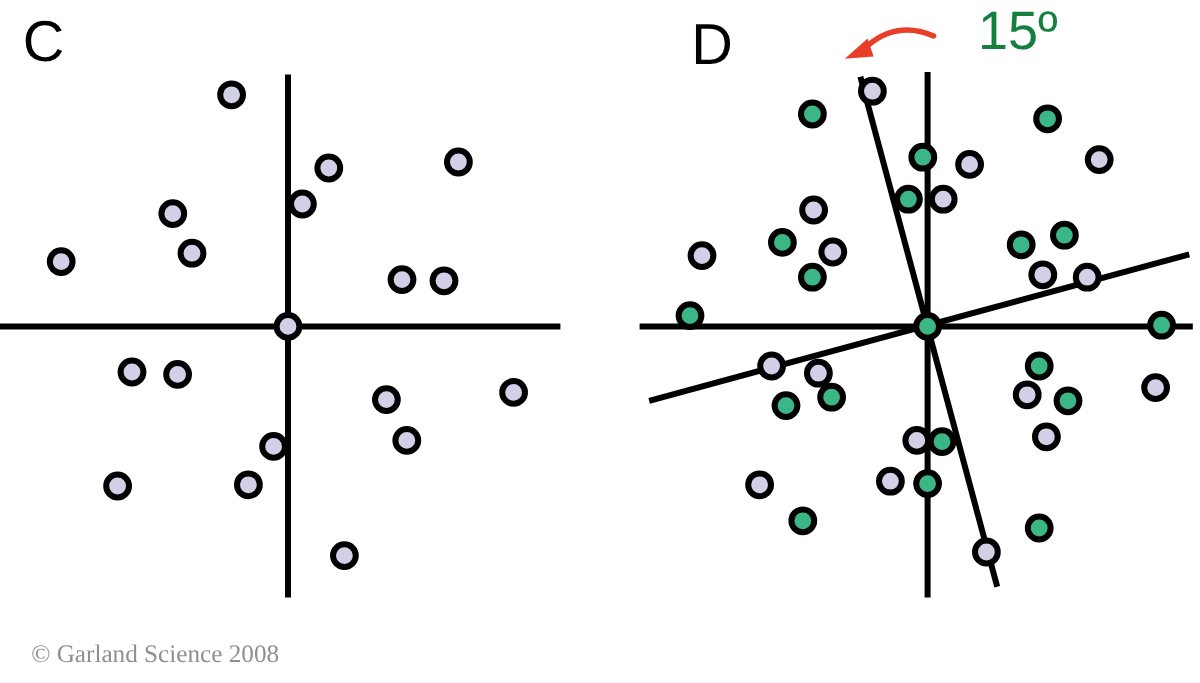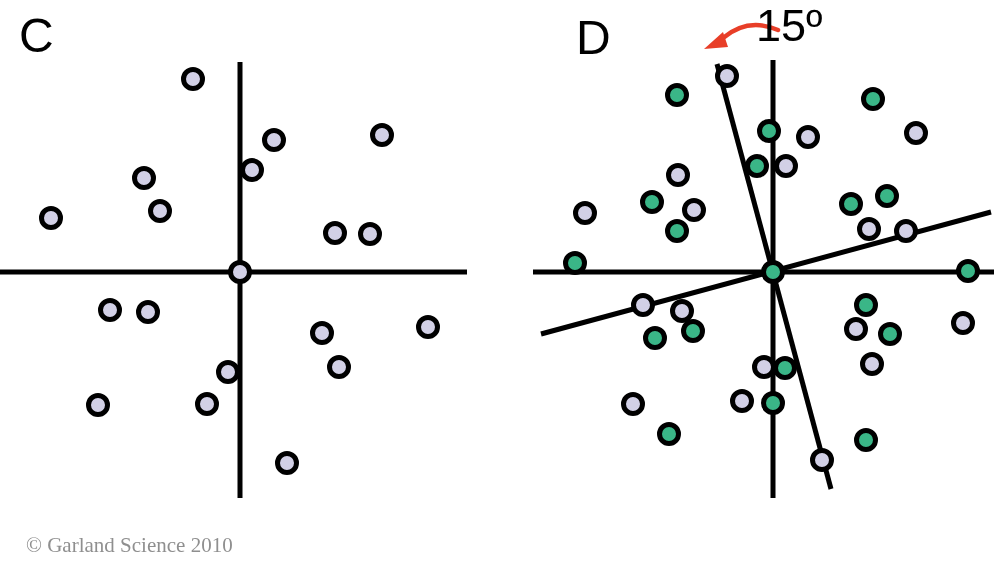--- a/index.html
+++ b/index.html
@@ -2,21 +2,21 @@
 <html><head>
 <meta charset="utf-8">
 <style>
   html,body{margin:0;padding:0;background:#ffffff;}
   body{width:1000px;height:569px;font-family:"Liberation Sans",sans-serif;}
   .figure{position:relative;width:1000px;height:569px;background:#ffffff;overflow:hidden;}
   #canvas{position:absolute;left:0;top:0;}
   .panel-label{position:absolute;font-size:48px;line-height:1;color:#000000;}
   #label-c{left:19px;top:12px;}
   #label-d{left:576px;top:14px;}
-  #angle-label{position:absolute;left:756px;top:3px;font-size:45px;line-height:1;color:#000000;}
+  #angle-label{position:absolute;left:815px;top:3px;font-size:45px;line-height:1;color:#15803d;}
   #copyright{position:absolute;left:26px;top:535px;font-family:"Liberation Serif",serif;
              font-size:21px;line-height:1;color:#8f8f8f;}
 </style>
 </head>
 <body>
 
 <div class="figure">
   <svg id="canvas" width="1000" height="569" viewBox="0 0 1000 569">
       <line x1="0" y1="272" x2="467" y2="272" stroke="#000000" stroke-width="5"></line>
       <line x1="240" y1="62" x2="240" y2="498" stroke="#000000" stroke-width="5"></line>
@@ -79,14 +79,14 @@
       <circle cx="890" cy="334" r="9.5" fill="#3ab687" stroke="#000000" stroke-width="5"></circle>
       <circle cx="785" cy="368" r="9.5" fill="#3ab687" stroke="#000000" stroke-width="5"></circle>
       <circle cx="773" cy="403" r="9.5" fill="#3ab687" stroke="#000000" stroke-width="5"></circle>
       <circle cx="669" cy="434" r="9.5" fill="#3ab687" stroke="#000000" stroke-width="5"></circle>
       <circle cx="866" cy="440" r="9.5" fill="#3ab687" stroke="#000000" stroke-width="5"></circle>
       <circle cx="773" cy="272" r="9.5" fill="#3ab687" stroke="#000000" stroke-width="5"></circle>
     </svg>
   <div id="label-c" class="panel-label">C</div>
   <div id="label-d" class="panel-label">D</div>
   <div id="angle-label">15º</div>
-  <div id="copyright">© Garland Science 2010</div>
+  <div id="copyright">© Garland Science 2008</div>
 </div>
 
 </body></html>

